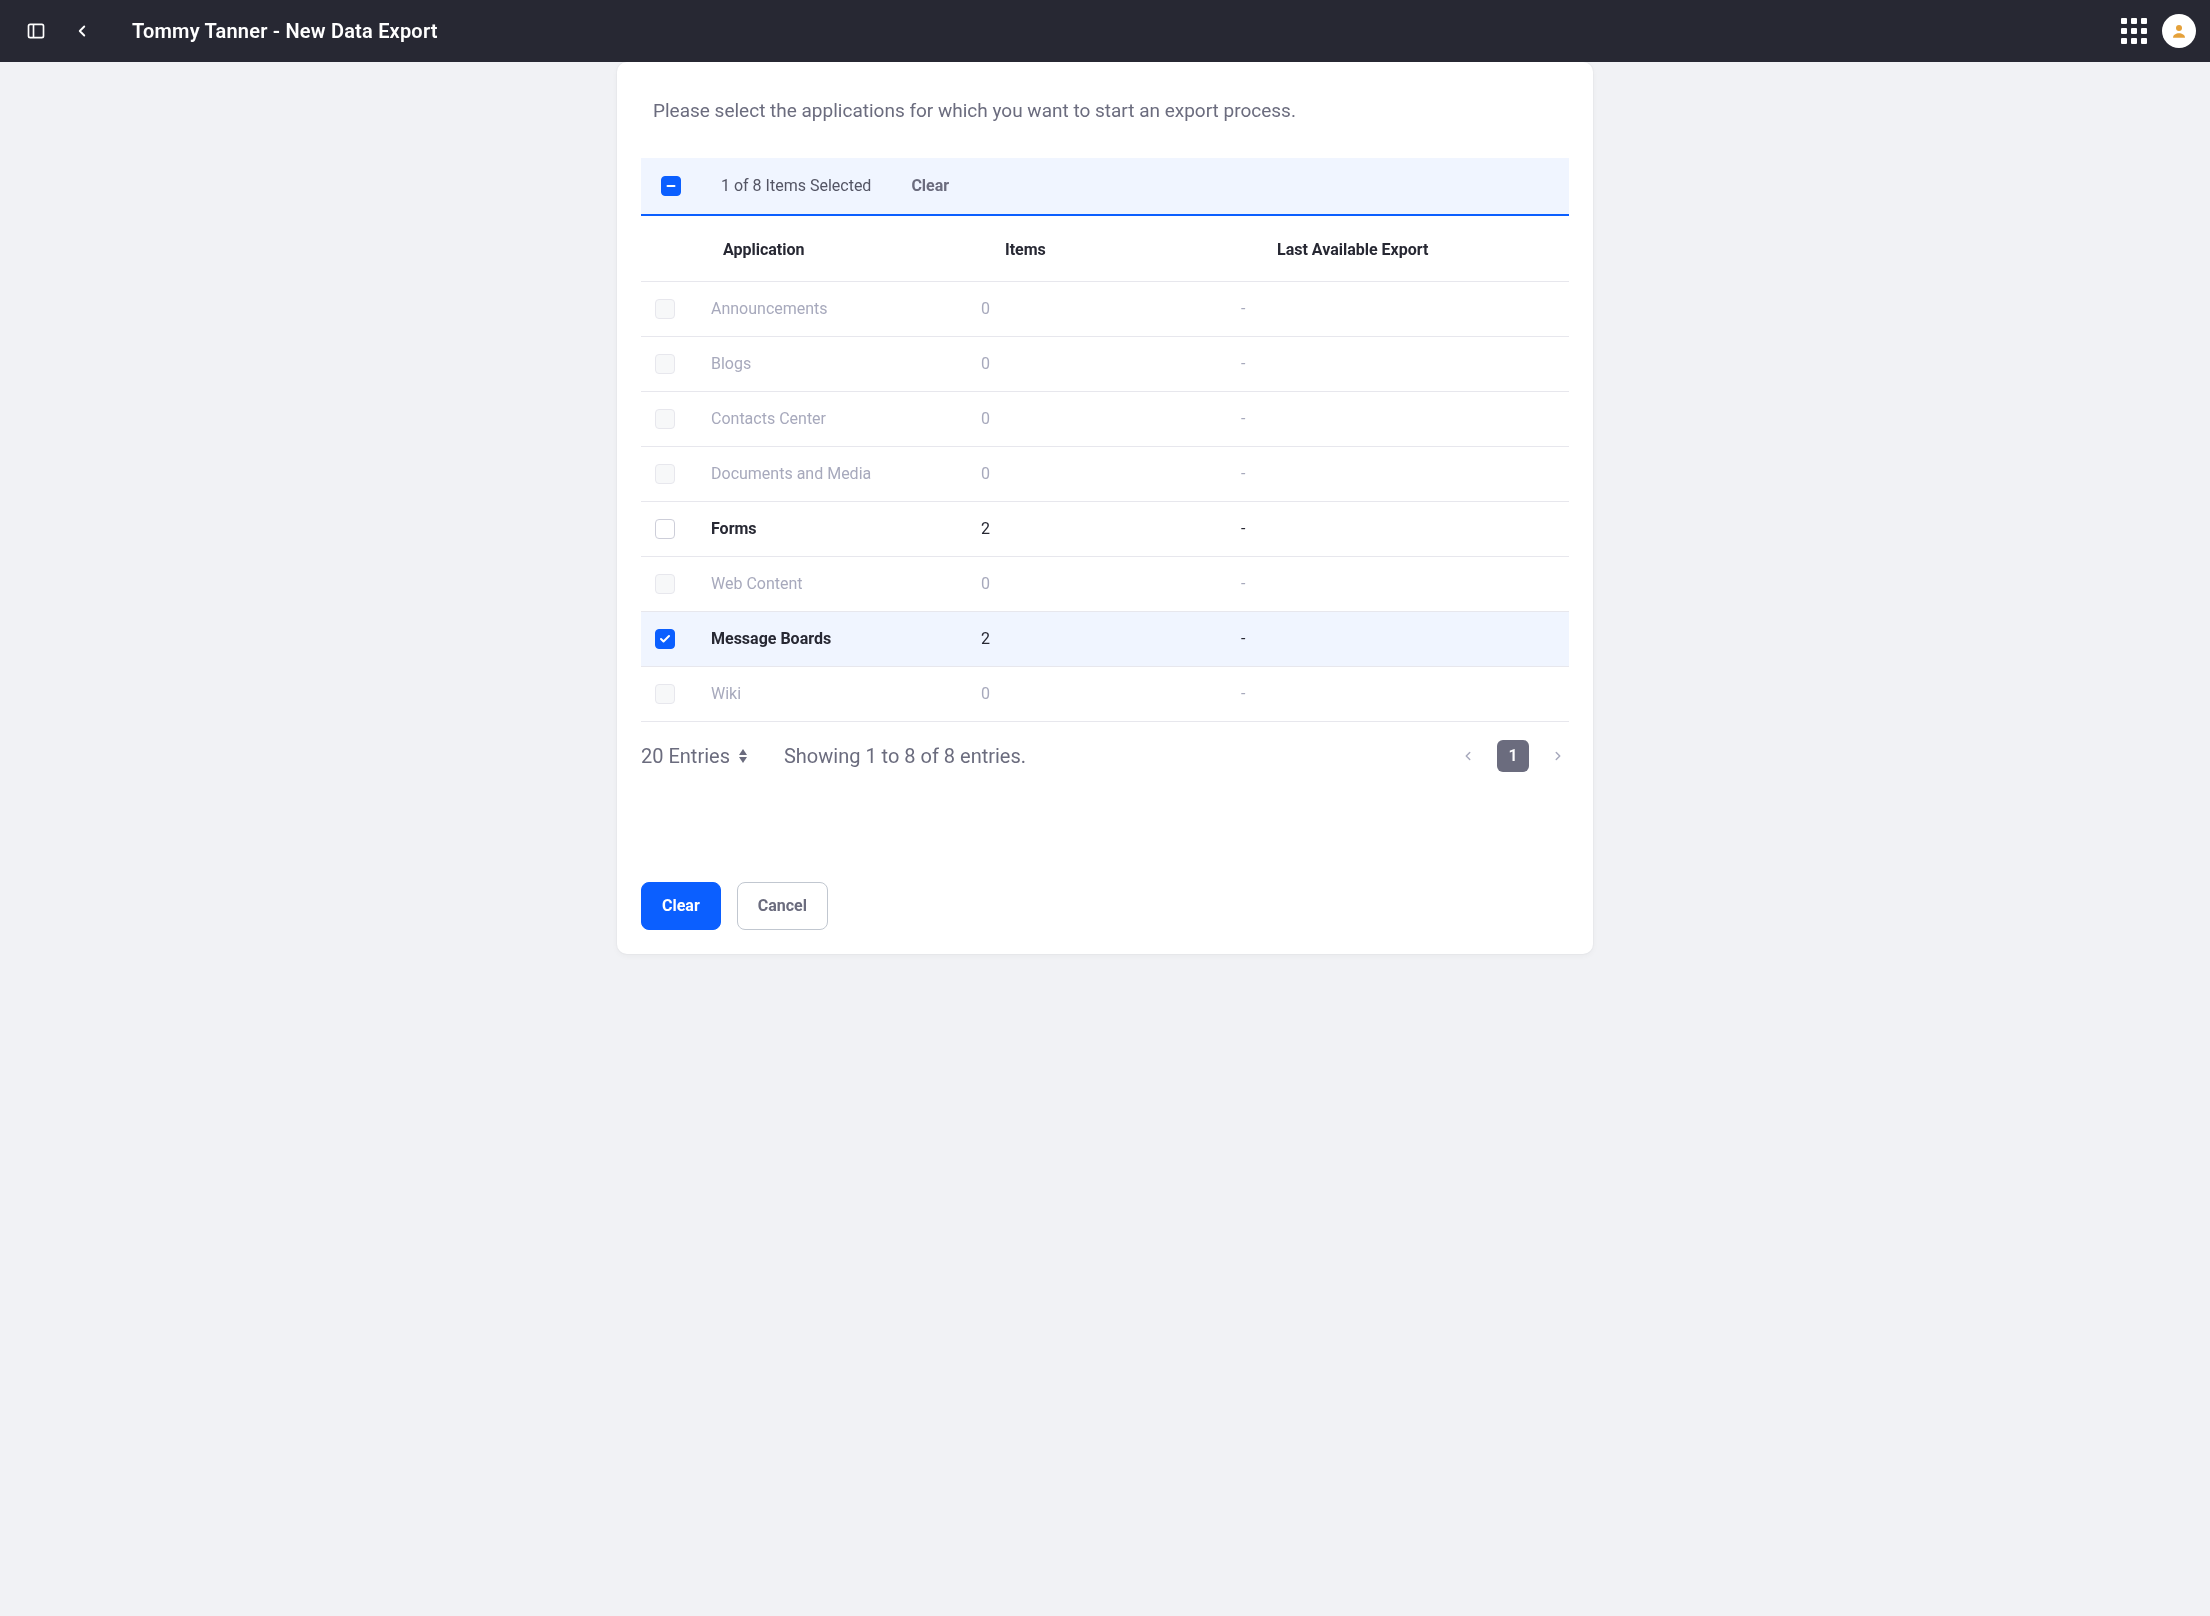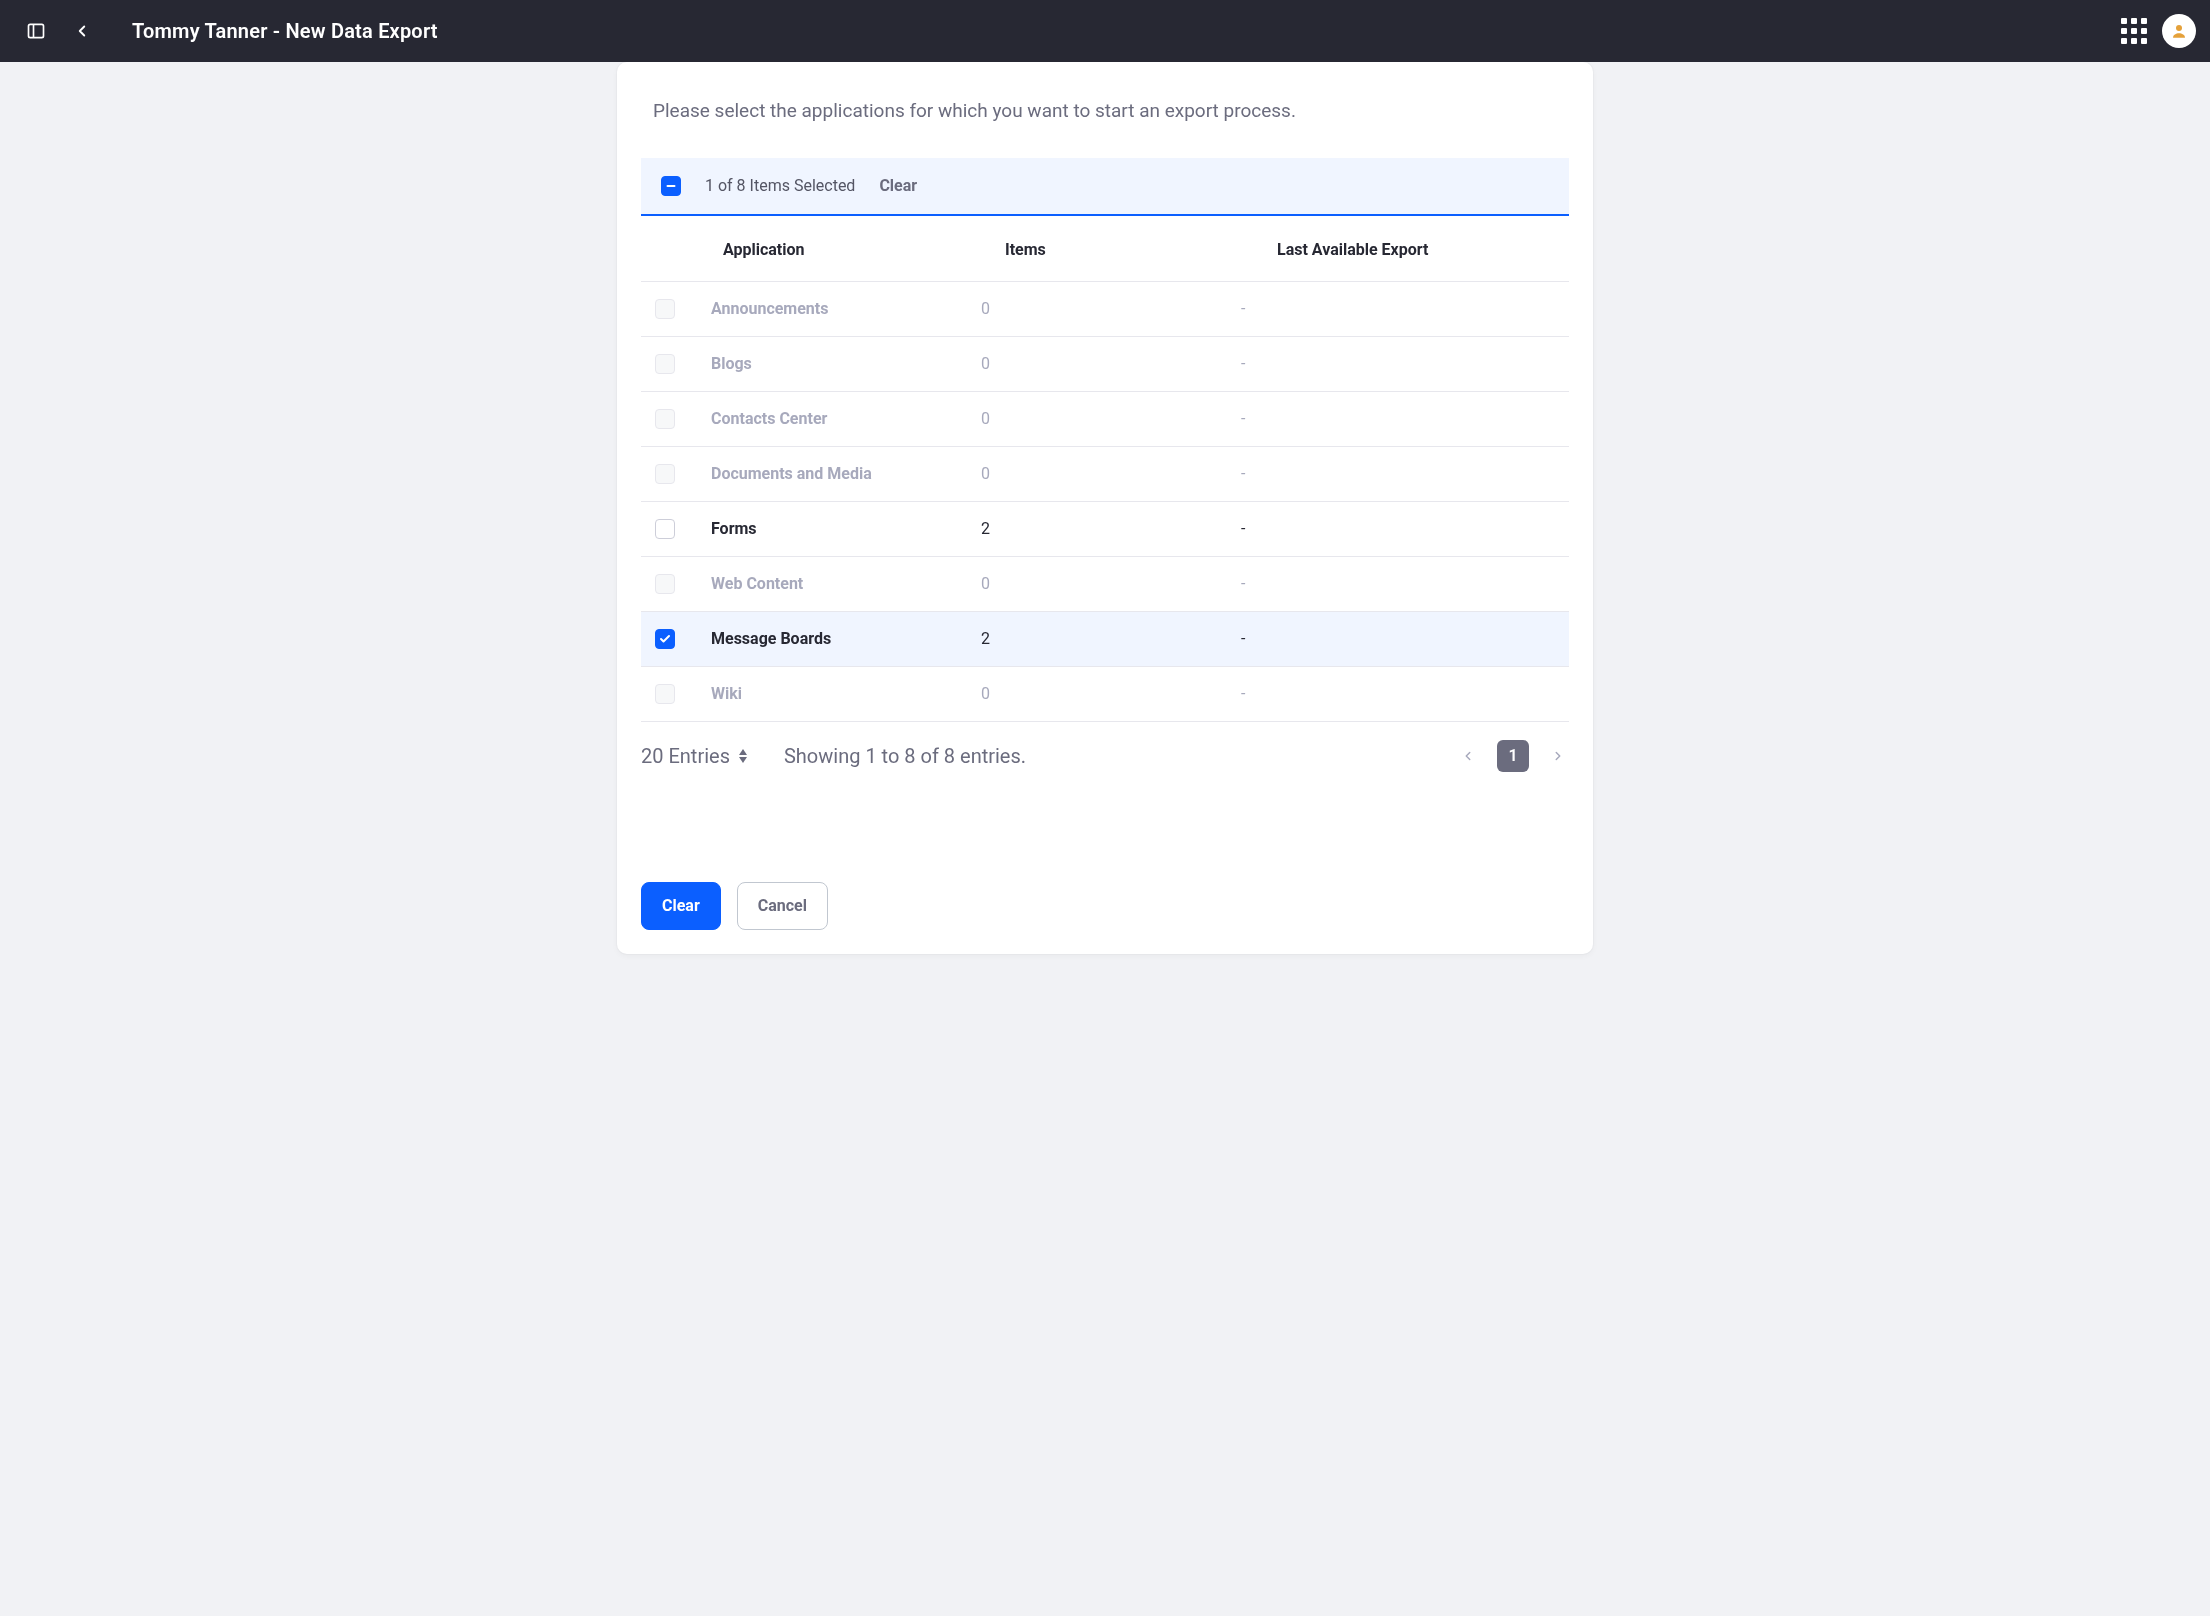--- a/index.html
+++ b/index.html
@@ -28,21 +28,21 @@
     .tb-grid span{width:6px;height:6px;background:#fff;border-radius:1px;display:block}
     .avatar{width:34px;height:34px;border-radius:50%;background:#fff;display:flex;align-items:center;justify-content:center}
     .avatar svg{display:block}
 
     
     .page{display:flex;justify-content:center;}
     .card{background:var(--card-bg);width:928px;max-width:100%;box-shadow:0 0 0 1px rgba(0,0,0,.02), 0 2px 6px rgba(0,0,0,.04);border-radius:10px;margin:0 0 40px 0;padding:28px 24px 24px 24px;position:relative;}
     .card .helper{color:var(--muted);font-size:19px;line-height:1.35;margin:8px 0 34px 12px;}
 
     
-    .selbar{background:var(--row-selected);border-bottom:2px solid var(--blue);display:flex;align-items:center;gap:24px;padding:18px 20px;}
+    .selbar{background:var(--row-selected);border-bottom:2px solid var(--blue);display:flex;align-items:center;gap:40px;padding:18px 20px;}
     .chkbox{width:18px;height:18px;border:1px solid #cdced9;border-radius:4px;background:#fff;display:inline-flex;align-items:center;justify-content:center;}
     .chkbox.is-disabled{background:#f7f8f9;border-color:#e7e7ed}
     .chkbox.is-indeterminate{background:var(--blue);border-color:var(--blue)}
     .chkbox.is-indeterminate svg{stroke:#fff}
     .chkbox.is-checked{background:var(--blue);border-color:var(--blue)}
     .chkbox.is-checked svg{stroke:#fff}
     .selcount{color:#545564;font-size:16px}
     .clear{color:#6b6c7e;font-weight:700;cursor:pointer;font-size:16px}
 
     
@@ -50,21 +50,21 @@
     .th{color:var(--text);font-weight:700}
     .row{display:flex;align-items:center;min-height:54px;border-bottom:1px solid var(--hr);}
     .row.disabled .cell{color:var(--muted2)}
     .row.selected{background:var(--row-selected)}
     .cell{font-size:16px}
     .col-chk{width:56px;display:flex;align-items:center;justify-content:flex-start;padding-left:14px}
     .col-app{flex:0 0 270px}
     .col-items{flex:0 0 260px}
     .col-date{flex:1}
     .appname{font-weight:700}
-    .row.disabled .appname{font-weight:700}
+    .row.disabled .appname{font-weight:400}
 
     
     .tfoot{display:flex;align-items:center;justify-content:space-between;padding-top:18px}
     .tf-left{display:flex;align-items:center;gap:36px;color:var(--muted);font-size:20px}
     .ps{display:flex;align-items:center;gap:8px;color:var(--muted)}
     .twowaychev{display:inline-flex;flex-direction:column;align-items:center}
     .twowaychev svg{display:block}
     .pager{display:flex;align-items:center;gap:18px}
     .pagechip{width:32px;height:32px;border-radius:6px;background:#6b6c7e;color:#fff;display:flex;align-items:center;justify-content:center;font-weight:600}
     .pgbtn{width:22px;height:22px;display:flex;align-items:center;justify-content:center;color:var(--muted2)}

